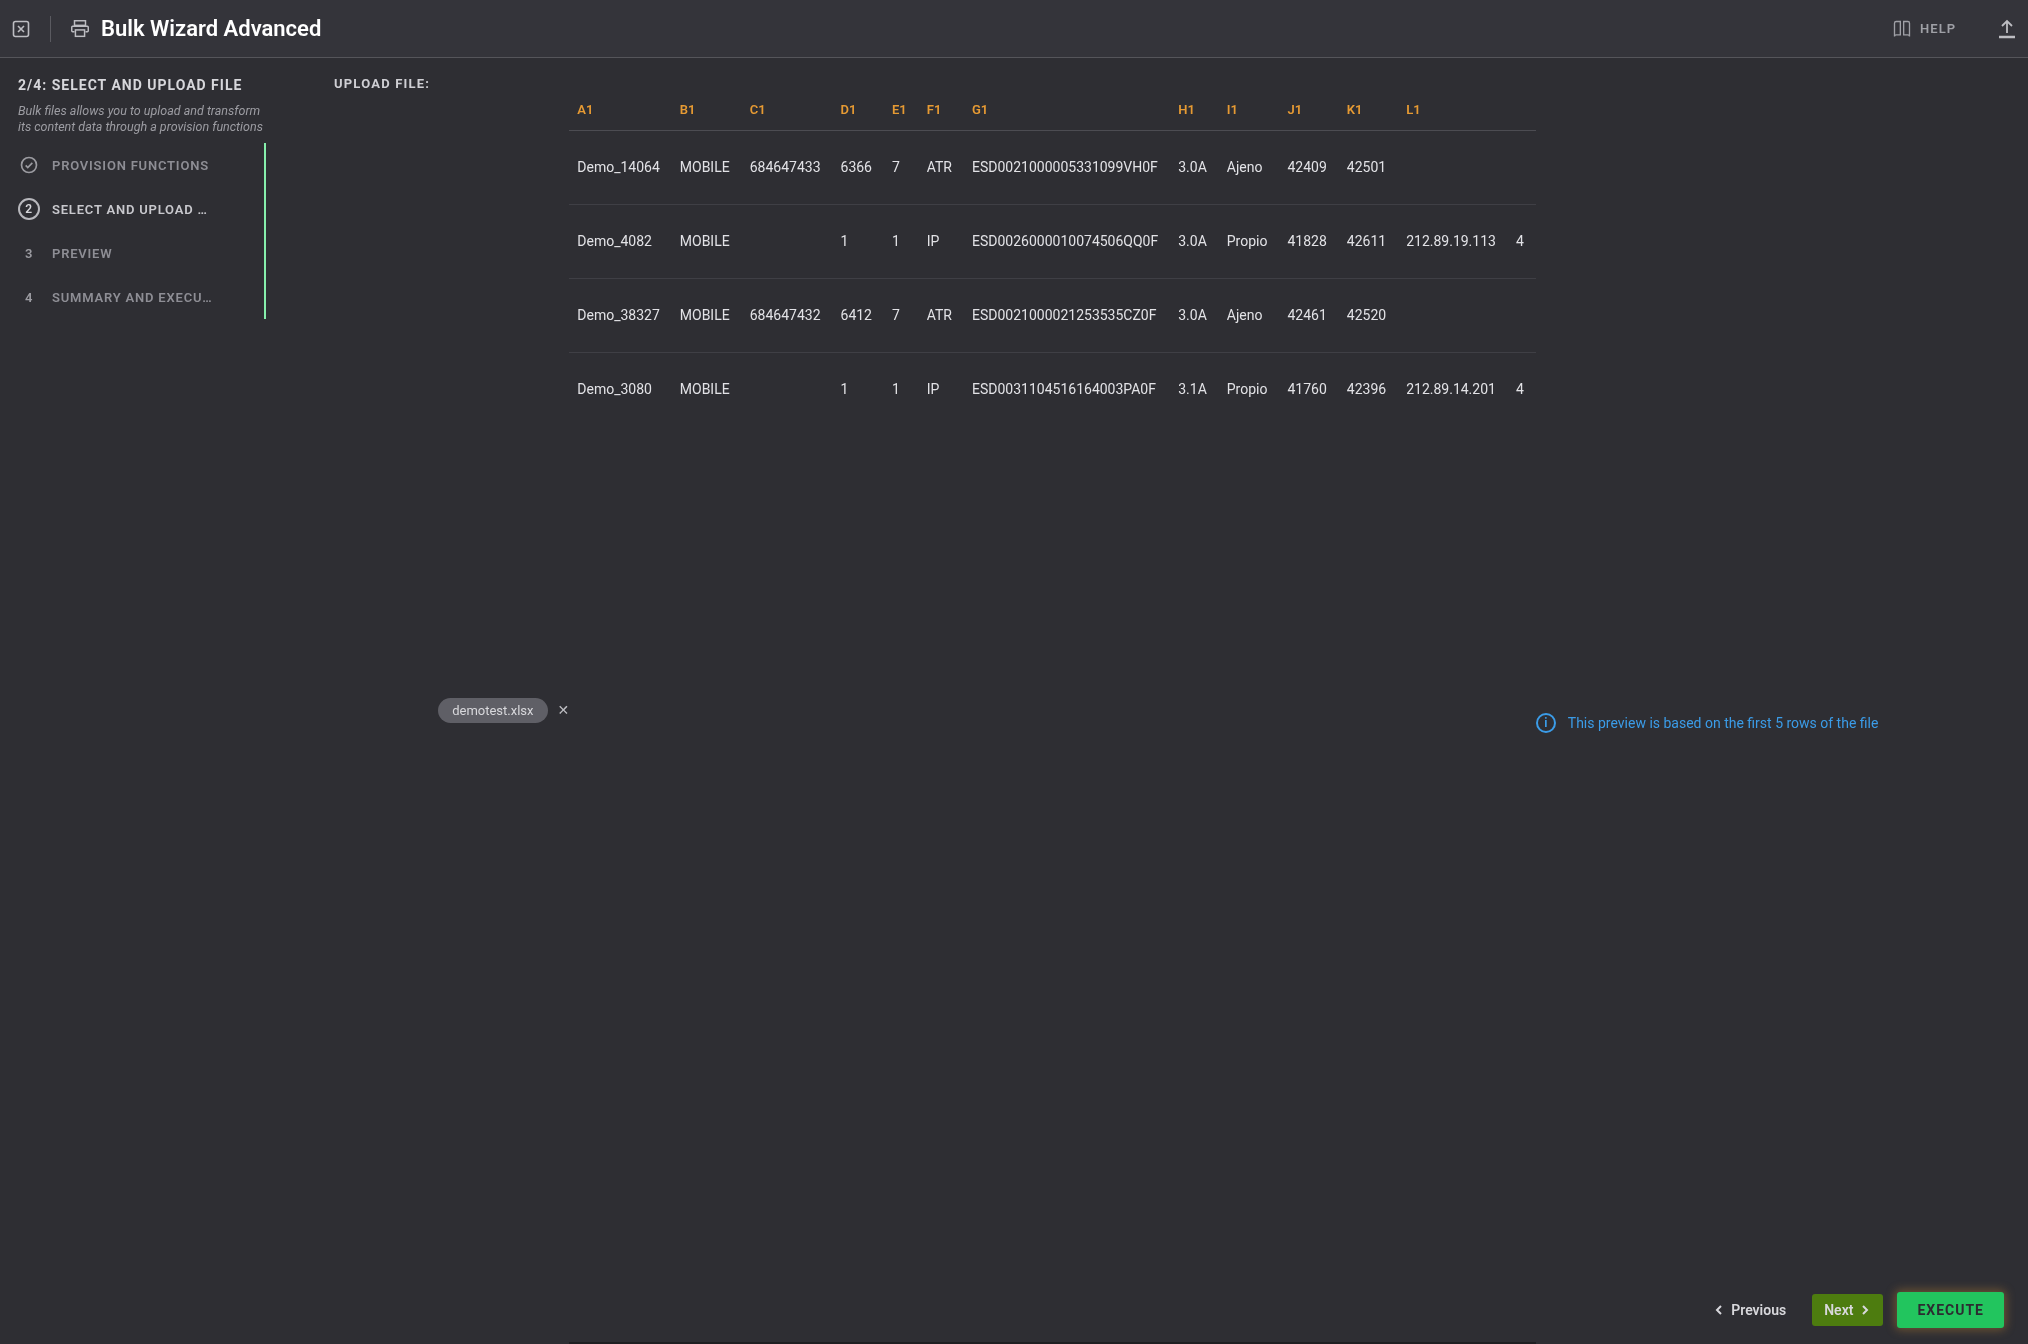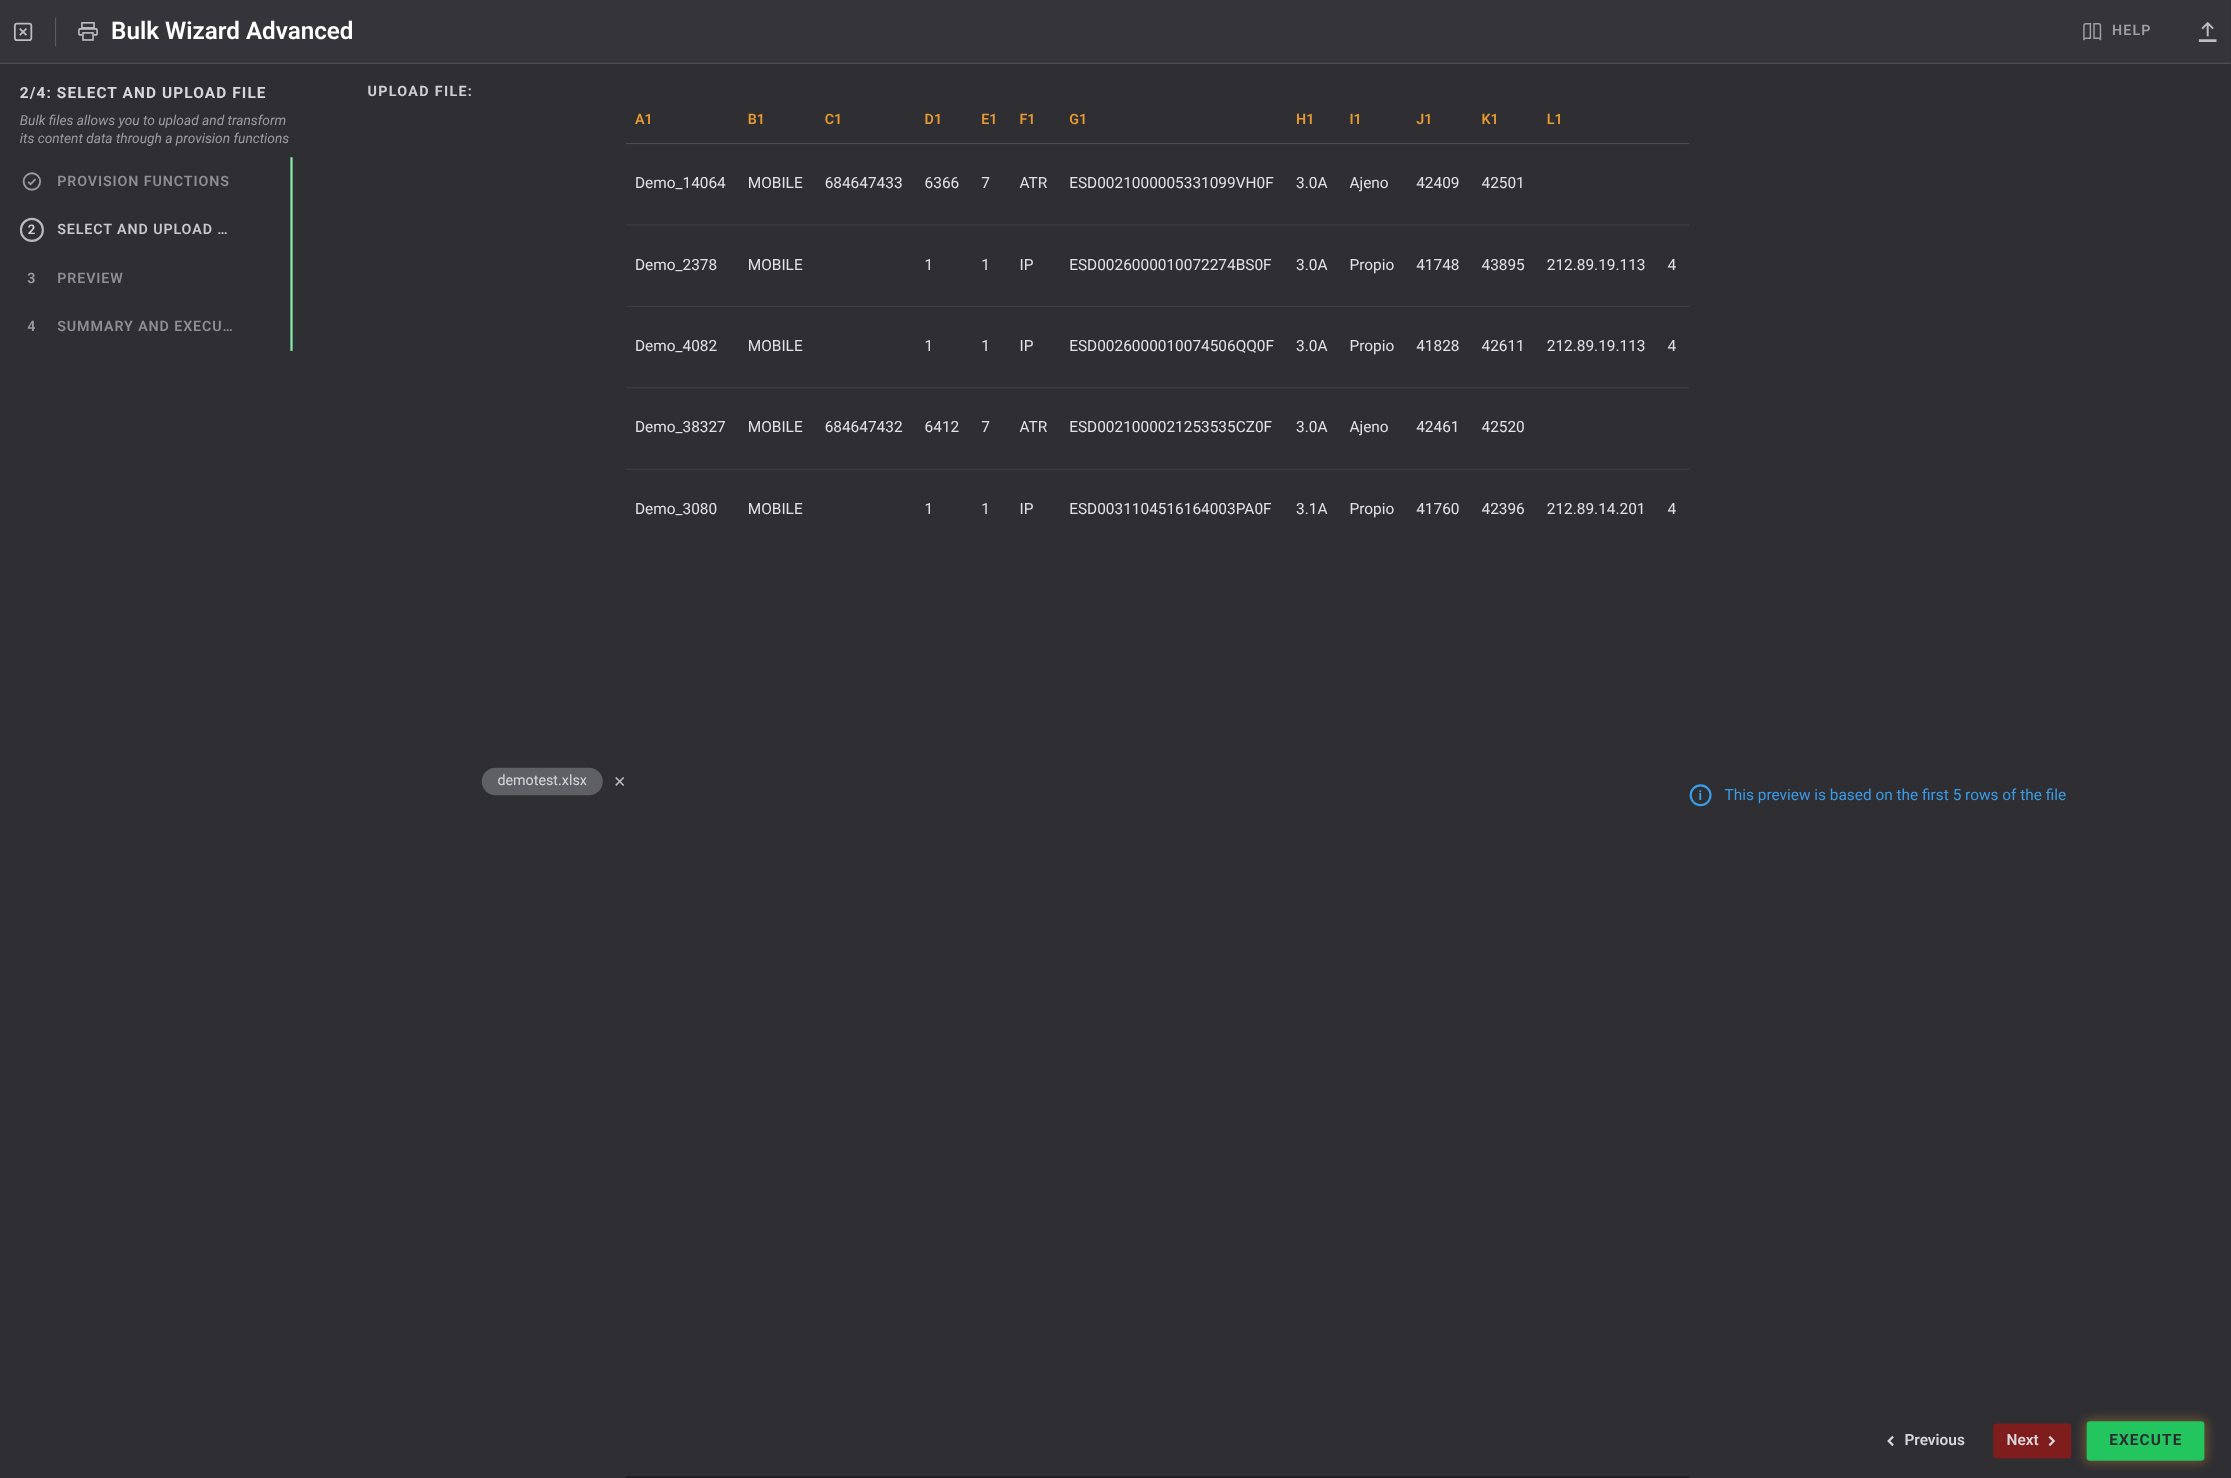--- a/index.html
+++ b/index.html
@@ -203,21 +203,21 @@
     padding: 0 24px;
   }
   .nav-btn {
     display: flex; align-items: center; gap: 6px;
     padding: 8px 12px;
     font-size: 14px; font-weight: 600;
     color: #d8d8dc;
     cursor: pointer;
     border-radius: 3px;
   }
-  .nav-btn.next { background: #7f1d1d; }
+  .nav-btn.next { background: #4d7c0f; }
   .exec-btn {
     background: #22c55e;
     color: #2c2c31;
     font-weight: 700;
     letter-spacing: 1px;
     padding: 10px 20px;
     border-radius: 3px;
     cursor: pointer;
     box-shadow: 0 0 10px 2px rgba(230,154,51,.35);
   }
@@ -331,35 +331,20 @@
               <td>ATR</td>
               <td>ESD0021000005331099VH0F</td>
               <td>3.0A</td>
               <td>Ajeno</td>
               <td>42409</td>
               <td>42501</td>
               <td></td>
               <td></td>
             </tr>
             <tr>
-              <td>Demo_2378</td>
-              <td>MOBILE</td>
-              <td></td>
-              <td>1</td>
-              <td>1</td>
-              <td>IP</td>
-              <td>ESD0026000010072274BS0F</td>
-              <td>3.0A</td>
-              <td>Propio</td>
-              <td>41748</td>
-              <td>43895</td>
-              <td>212.89.19.113</td>
-              <td>4</td>
-            </tr>
-            <tr>
               <td>Demo_4082</td>
               <td>MOBILE</td>
               <td></td>
               <td>1</td>
               <td>1</td>
               <td>IP</td>
               <td>ESD0026000010074506QQ0F</td>
               <td>3.0A</td>
               <td>Propio</td>
               <td>41828</td>

